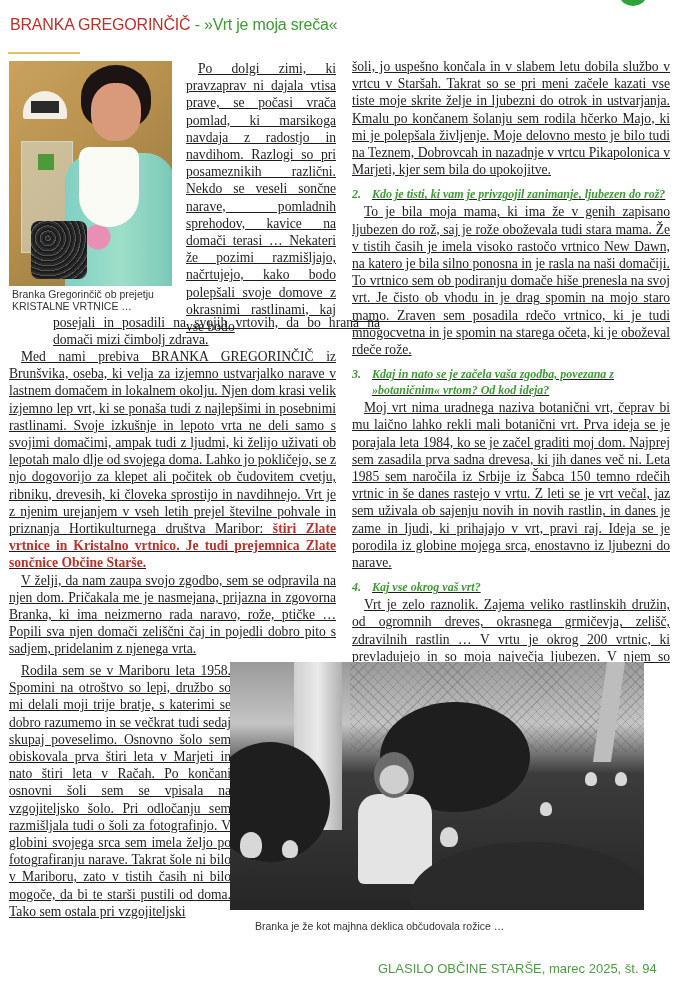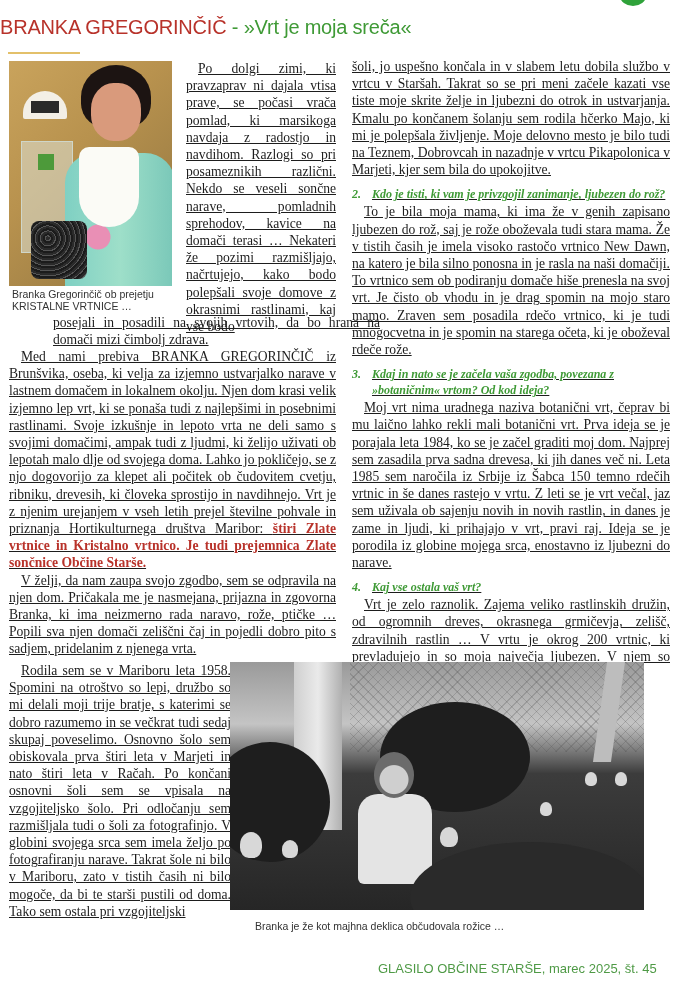--- a/index.html
+++ b/index.html
@@ -1,20 +1,20 @@
 <!DOCTYPE html>
 <html><head>
 <meta charset="utf-8">
 <style>
   html,body{margin:0;padding:0;}
   body{width:687px;height:981px;background:#fff;position:relative;overflow:hidden;
        font-family:"Liberation Serif","DejaVu Serif",serif;color:#1d1d1d;}
   .abs{position:absolute;}
   .badge{left:620px;top:-14px;width:26px;height:20px;border-radius:50%;background:#2fa23a;}
-  .title{left:0;top:16px;font-family:"Liberation Sans","DejaVu Sans",sans-serif;font-size:20px;letter-spacing:-0.2px;white-space:nowrap;}
+  .title{left:10px;top:16px;font-family:"Liberation Sans","DejaVu Sans",sans-serif;font-size:16px;letter-spacing:-0.2px;white-space:nowrap;}
   .title .name{color:#b8322a;}
   .title .sub{color:#3f9a36;}
   .rule{left:8px;top:52px;width:72px;height:2px;background:#e3c06a;}
   .photo1{left:9px;top:61px;width:163px;height:225px;overflow:hidden;
           background:linear-gradient(135deg,#c9a35c 0%,#b8924e 40%,#8f7440 100%);}
   .photo1 .logo{position:absolute;left:14px;top:30px;width:44px;height:28px;border-radius:22px 22px 2px 2px;background:#f3efe6;}
   .photo1 .logo:after{content:"";position:absolute;left:8px;top:10px;width:28px;height:12px;background:#2a2a2a;}
   .photo1 .plaque{position:absolute;left:12px;top:80px;width:50px;height:110px;background:rgba(220,225,215,.55);border:1px solid #cfd6c9;}
   .photo1 .plaque:after{content:"";position:absolute;left:16px;top:12px;width:16px;height:16px;background:#4d9a3a;}
   .photo1 .hair{position:absolute;left:72px;top:4px;width:70px;height:64px;border-radius:50% 50% 40% 40%;background:#1c1412;}
@@ -90,21 +90,21 @@
 
 <div class="abs body-text col-right">
   <p class="p" style="text-indent:0">šoli, jo uspešno končala in v slabem letu dobila službo v vrtcu v Staršah. Takrat so se pri meni začele kazati vse tiste moje skrite želje in ljubezni do otrok in ustvarjanja. Kmalu po končanem šolanju sem rodila hčerko Majo, ki mi je polepšala življenje. Moje delovno mesto je bilo tudi na Teznem, Dobrovcah in nazadnje v vrtcu Pikapolonica v Marjeti, kjer sem bila do upokojitve.</p>
 
   <div class="q"><span class="num">2.</span><span>Kdo je tisti, ki vam je privzgojil zanimanje, ljubezen do rož?</span></div>
   <p class="p">To je bila moja mama, ki ima že v genih zapisano ljubezen do rož, saj je rože oboževala tudi stara mama. Že v tistih časih je imela visoko rastočo vrtnico New Dawn, na katero je bila silno ponosna in je rasla na naši domačiji. To vrtnico sem ob podiranju domače hiše prenesla na svoj vrt. Je čisto ob vhodu in je drag spomin na mojo staro mamo. Zraven sem posadila rdečo vrtnico, ki je tudi mnogocvetna in je spomin na starega očeta, ki je oboževal rdeče rože.</p>
 
   <div class="q"><span class="num">3.</span><span>Kdaj in nato se je začela vaša zgodba, povezana z »botaničnim« vrtom? Od kod ideja?</span></div>
   <p class="p">Moj vrt nima uradnega naziva botanični vrt, čeprav bi mu laično lahko rekli mali botanični vrt. Prva ideja se je porajala leta 1984, ko se je začel graditi moj dom. Najprej sem zasadila prva sadna drevesa, ki jih danes več ni. Leta 1985 sem naročila iz Srbije iz Šabca 150 temno rdečih vrtnic in še danes rastejo v vrtu. Z leti se je vrt večal, jaz sem uživala ob sajenju novih in novih rastlin, in danes je zame in ljudi, ki prihajajo v vrt, pravi raj. Ideja se je porodila iz globine mojega srca, enostavno iz ljubezni do narave.</p>
 
-  <div class="q"><span class="num">4.</span><span>Kaj vse ostala vaš vrt?</span></div>
+  <div class="q"><span class="num">4.</span><span>Kaj vse okrog vaš vrt?</span></div>
   <p class="p">Vrt je zelo raznolik. Zajema veliko rastlinskih družin, od ogromnih dreves, okrasnega grmičevja, zelišč, zdravilnih rastlin … V vrtu je okrog 200 vrtnic, ki prevladujejo in so moja največja ljubezen. V njem so rododendroni,</p>
 </div>
 
 <div class="abs photo2" title="Black and white photo of a little girl among tulips">
   <div class="fence"></div>
   <div class="trunk"></div>
   <div class="post"></div>
   <div class="bush" style="left:150px;top:40px;width:150px;height:110px;"></div>
   <div class="bush" style="left:-20px;top:80px;width:120px;height:120px;"></div>
   <div class="girl">
@@ -114,13 +114,13 @@
   <div class="tulip" style="left:10px;top:170px;"></div>
   <div class="tulip" style="left:52px;top:178px;width:16px;height:18px;"></div>
   <div class="tulip" style="left:310px;top:140px;width:12px;height:14px;"></div>
   <div class="tulip" style="left:355px;top:110px;width:12px;height:14px;"></div>
   <div class="tulip" style="left:385px;top:110px;width:12px;height:14px;"></div>
   <div class="tulip" style="left:210px;top:165px;width:18px;height:20px;"></div>
   <div class="bush" style="left:180px;top:180px;width:240px;height:110px;background:#2a2a2a;"></div>
 </div>
 <div class="abs cap cap2">Branka je že kot majhna deklica občudovala rožice …</div>
 
-<div class="abs footer">GLASILO OBČINE STARŠE, marec 2025, št. 45</div>
+<div class="abs footer">GLASILO OBČINE STARŠE, marec 2025, št. 94</div>
 
 </body></html>

